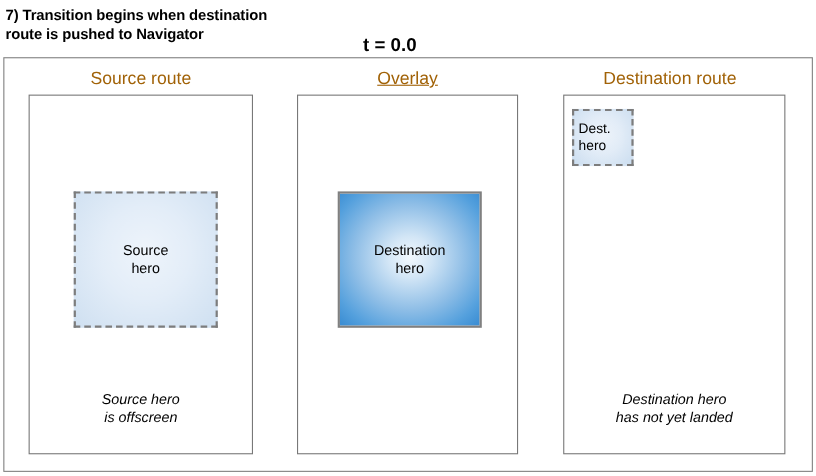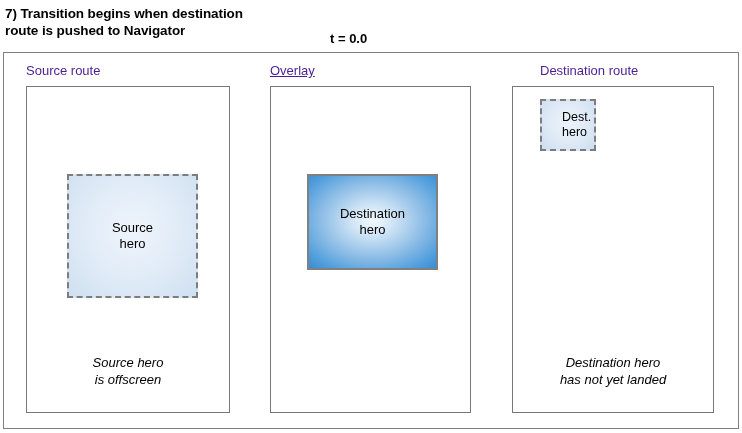--- a/index.html
+++ b/index.html
@@ -29,43 +29,44 @@
     width: 310px;
     font-size: 13.5px;
     font-weight: bold;
     line-height: 17px;
     letter-spacing: -0.1px;
     white-space: pre-line;
   }
   #time-label {
     position: absolute;
     left: 330px; top: 31px;
-    font-size: 13px;
+    font-size: 17px;
     font-weight: bold;
   }
 
   
   #outer-frame {
     position: absolute;
     left: 3px; top: 52px;
     width: 736px; height: 377px;
     border: 1px solid #808080;
     background: #ffffff;
   }
 
   
   .col-header {
     position: absolute;
     top: 63px;
-    font-size: 13px;
-    color: #4c1d95;
+    font-size: 16px;
+    text-align: center;
+    color: #a16207;
   }
   #header-source      { left: 26px;  width: 204px; }
   #header-overlay     { left: 270px; width: 201px; text-decoration: underline; }
-  #header-destination { left: 540px; width: 202px; }
+  #header-destination { left: 508px; width: 202px; }
 
   
   .panel {
     position: absolute;
     top: 86px;
     height: 327px;
     border: 1.5px solid #787878;
     background: #ffffff;
   }
   #panel-source      { left: 26px;  width: 204px; }
@@ -89,41 +90,40 @@
     left: 67px; top: 174px;
     width: 131px; height: 124px;
     background: radial-gradient(ellipse at 50% 45%,
                 #eef4fb 0%, #e3edf8 45%, #cfe0f1 100%);
     border: 2.5px dashed #7d7d7d;
   }
 
   
   #hero-overlay {
     left: 307px; top: 174px;
-    width: 131px; height: 96px;
+    width: 131px; height: 124px;
     background: radial-gradient(ellipse 70% 70% at 50% 48%,
                 #f2f8fd 0%, #d3e6f6 22%, #8dbde6 58%,
                 #54a0dd 85%, #3d8fd4 100%);
     border: 2.5px solid #808080;
   }
 
   
   #hero-destination {
     left: 520px; top: 99px;
     width: 56px; height: 52px;
     background: radial-gradient(ellipse at 50% 45%,
                 #edf3fa 0%, #e2ecf7 45%, #ccdef0 100%);
     border: 2px dashed #7d7d7d;
     justify-content: flex-start;
     align-items: center;
-    padding-left: 20px;
+    padding-left: 4px;
     text-align: left;
     font-size: 12.5px;
     line-height: 15px;
-    margin-left: 20px;
   }
 
   
   .caption {
     position: absolute;
     font-size: 13px;
     font-style: italic;
     line-height: 17px;
     text-align: center;
     white-space: pre-line;

